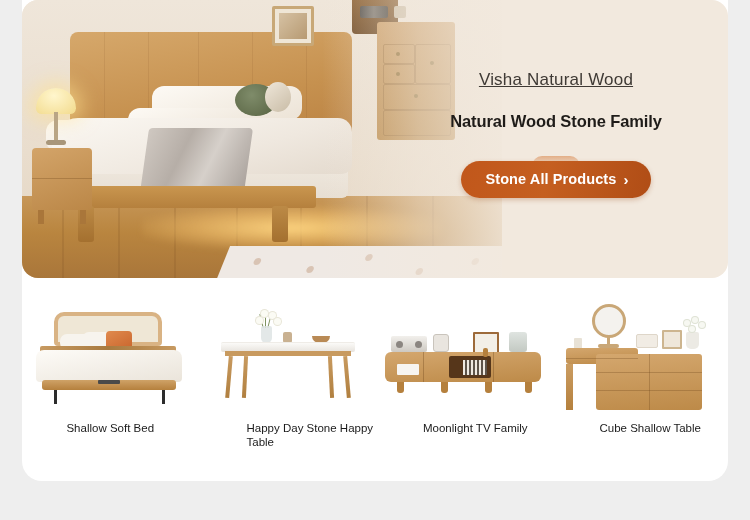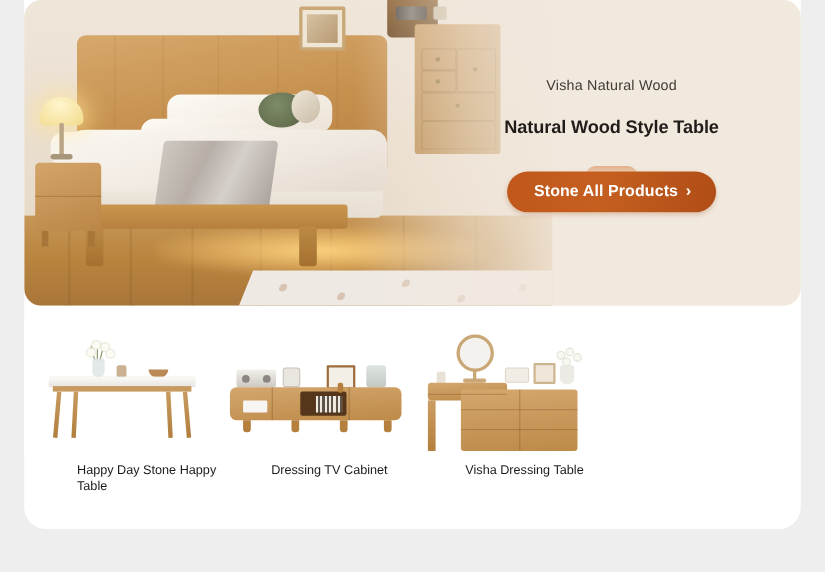--- a/index.html
+++ b/index.html
@@ -124,21 +124,21 @@
   .books{position:absolute;left:338px;top:6px;width:28px;height:12px;background:linear-gradient(90deg,#55514c,#7d776f,#4a463f);border-radius:2px;}
   .mug{position:absolute;left:372px;top:6px;width:12px;height:12px;border-radius:2px;background:#cdbfa8;}
   .frame{
     position:absolute;left:250px;top:6px;width:36px;height:34px;
     background:#efe6d6;border:3px solid #c8a877;border-radius:2px;
   }
   .frame-art{position:absolute;inset:4px;background:linear-gradient(135deg,#d6c2a4,#b79a72);}
 
   
   .hero-copy{position:absolute;right:22px;top:70px;width:300px;text-align:center;z-index:60;}
-  .hero-kicker{font-size:13px;color:#3f3a35;letter-spacing:.2px;margin:0 0 22px 0;font-weight:500;}
+  .hero-kicker{font-size:17px;color:#3f3a35;letter-spacing:.2px;margin:0 0 22px 0;font-weight:500;text-decoration:underline;}
   .hero-title{font-size:16.5px;font-weight:bold;color:#1f1c19;margin:0 0 30px 0;letter-spacing:-.1px;}
   .cta-wrap{position:relative;display:inline-block;}
   .cta-arc{
     position:absolute;left:50%;transform:translateX(-50%);top:-5px;
     width:48px;height:10px;border-radius:24px 24px 0 0;
     background:linear-gradient(180deg,rgba(214,124,60,.55),rgba(214,124,60,0));
   }
   .cta{
     position:relative;display:inline-flex;align-items:center;gap:7px;
     padding:10px 22px 11px 24px;border:none;cursor:pointer;
@@ -290,33 +290,48 @@
 
       <div class="frame">
         <div class="frame-art"></div>
       </div>
 
       <div class="hero-fade"></div>
     </div>
 
     <div class="hero-copy">
       <p class="hero-kicker">Visha Natural Wood</p>
-      <p class="hero-title">Natural Wood Style Table</p>
+      <p class="hero-title">Natural Wood Stone Family</p>
       <span class="cta-wrap">
         <span class="cta-arc"></span>
         <button class="cta">
           <span>Stone All Products</span>
           <span class="cta-chevron">›</span>
         </button>
       </span>
     </div>
   </div>
 
   <div class="products">
 
+    <div class="product">
+      <div class="product-img">
+        <div class="p1-head"></div>
+        <div class="p1-pillow" style="left:38px;top:44px;width:34px;height:16px"></div>
+        <div class="p1-pillow" style="left:60px;top:42px;width:34px;height:18px"></div>
+        <div class="p1-orange"></div>
+        <div class="p1-mattress"></div>
+        <div class="p1-duvet"></div>
+        <div class="p1-base"></div>
+        <div class="p1-bar"></div>
+        <div class="p1-leg" style="left:32px"></div>
+        <div class="p1-leg" style="left:140px"></div>
+      </div>
+      <div class="product-label label-center">Shallow Soft Bed</div>
+    </div>
 
     <div class="product">
       <div class="product-img">
         <div class="p2-stem" style="left:66px;top:22px;height:16px"></div>
         <div class="p2-stem" style="left:70px;top:24px;height:14px;transform:rotate(14deg)"></div>
         <div class="p2-stem" style="left:62px;top:24px;height:14px;transform:rotate(-14deg)"></div>
         <div class="p2-flower" style="left:62px;top:20px"></div>
         <div class="p2-flower" style="left:70px;top:22px"></div>
         <div class="p2-flower" style="left:57px;top:27px"></div>
         <div class="p2-flower" style="left:75px;top:28px"></div>
@@ -346,21 +361,21 @@
         <div class="p3-books"></div>
         <div class="p3-paper"></div>
         <div class="p3-knob"></div>
         <div class="p3-div" style="left:48px"></div>
         <div class="p3-div" style="left:118px"></div>
         <div class="p3-leg" style="left:22px"></div>
         <div class="p3-leg" style="left:66px"></div>
         <div class="p3-leg" style="left:110px"></div>
         <div class="p3-leg" style="left:150px"></div>
       </div>
-      <div class="product-label label-left">Dressing TV Cabinet</div>
+      <div class="product-label label-left">Moonlight TV Family</div>
     </div>
 
     <div class="product">
       <div class="product-img">
         <div class="p4-mirror-ring"></div>
         <div class="p4-mirror-stem"></div>
         <div class="p4-mirror-base"></div>
         <div class="p4-brush"></div>
         <div class="p4-box"></div>
         <div class="p4-pic"></div>
@@ -370,16 +385,16 @@
         <div class="p4-leaf" style="left:147px;top:32px"></div>
         <div class="p4-leaf" style="left:137px;top:36px"></div>
         <div class="p4-desk"></div>
         <div class="p4-desk-leg"></div>
         <div class="p4-dresser"></div>
         <div class="p4-dline" style="left:44px;top:82px;width:106px;height:1px"></div>
         <div class="p4-dline" style="left:44px;top:100px;width:106px;height:1px"></div>
         <div class="p4-dline" style="left:97px;top:64px;width:1px;height:56px"></div>
         <div class="p4-dline" style="left:14px;top:68px;width:72px;height:1px"></div>
       </div>
-      <div class="product-label label-left">Visha Dressing Table</div>
+      <div class="product-label label-left">Cube Shallow Table</div>
     </div>
   </div>
 </div>
 
 </body></html>

